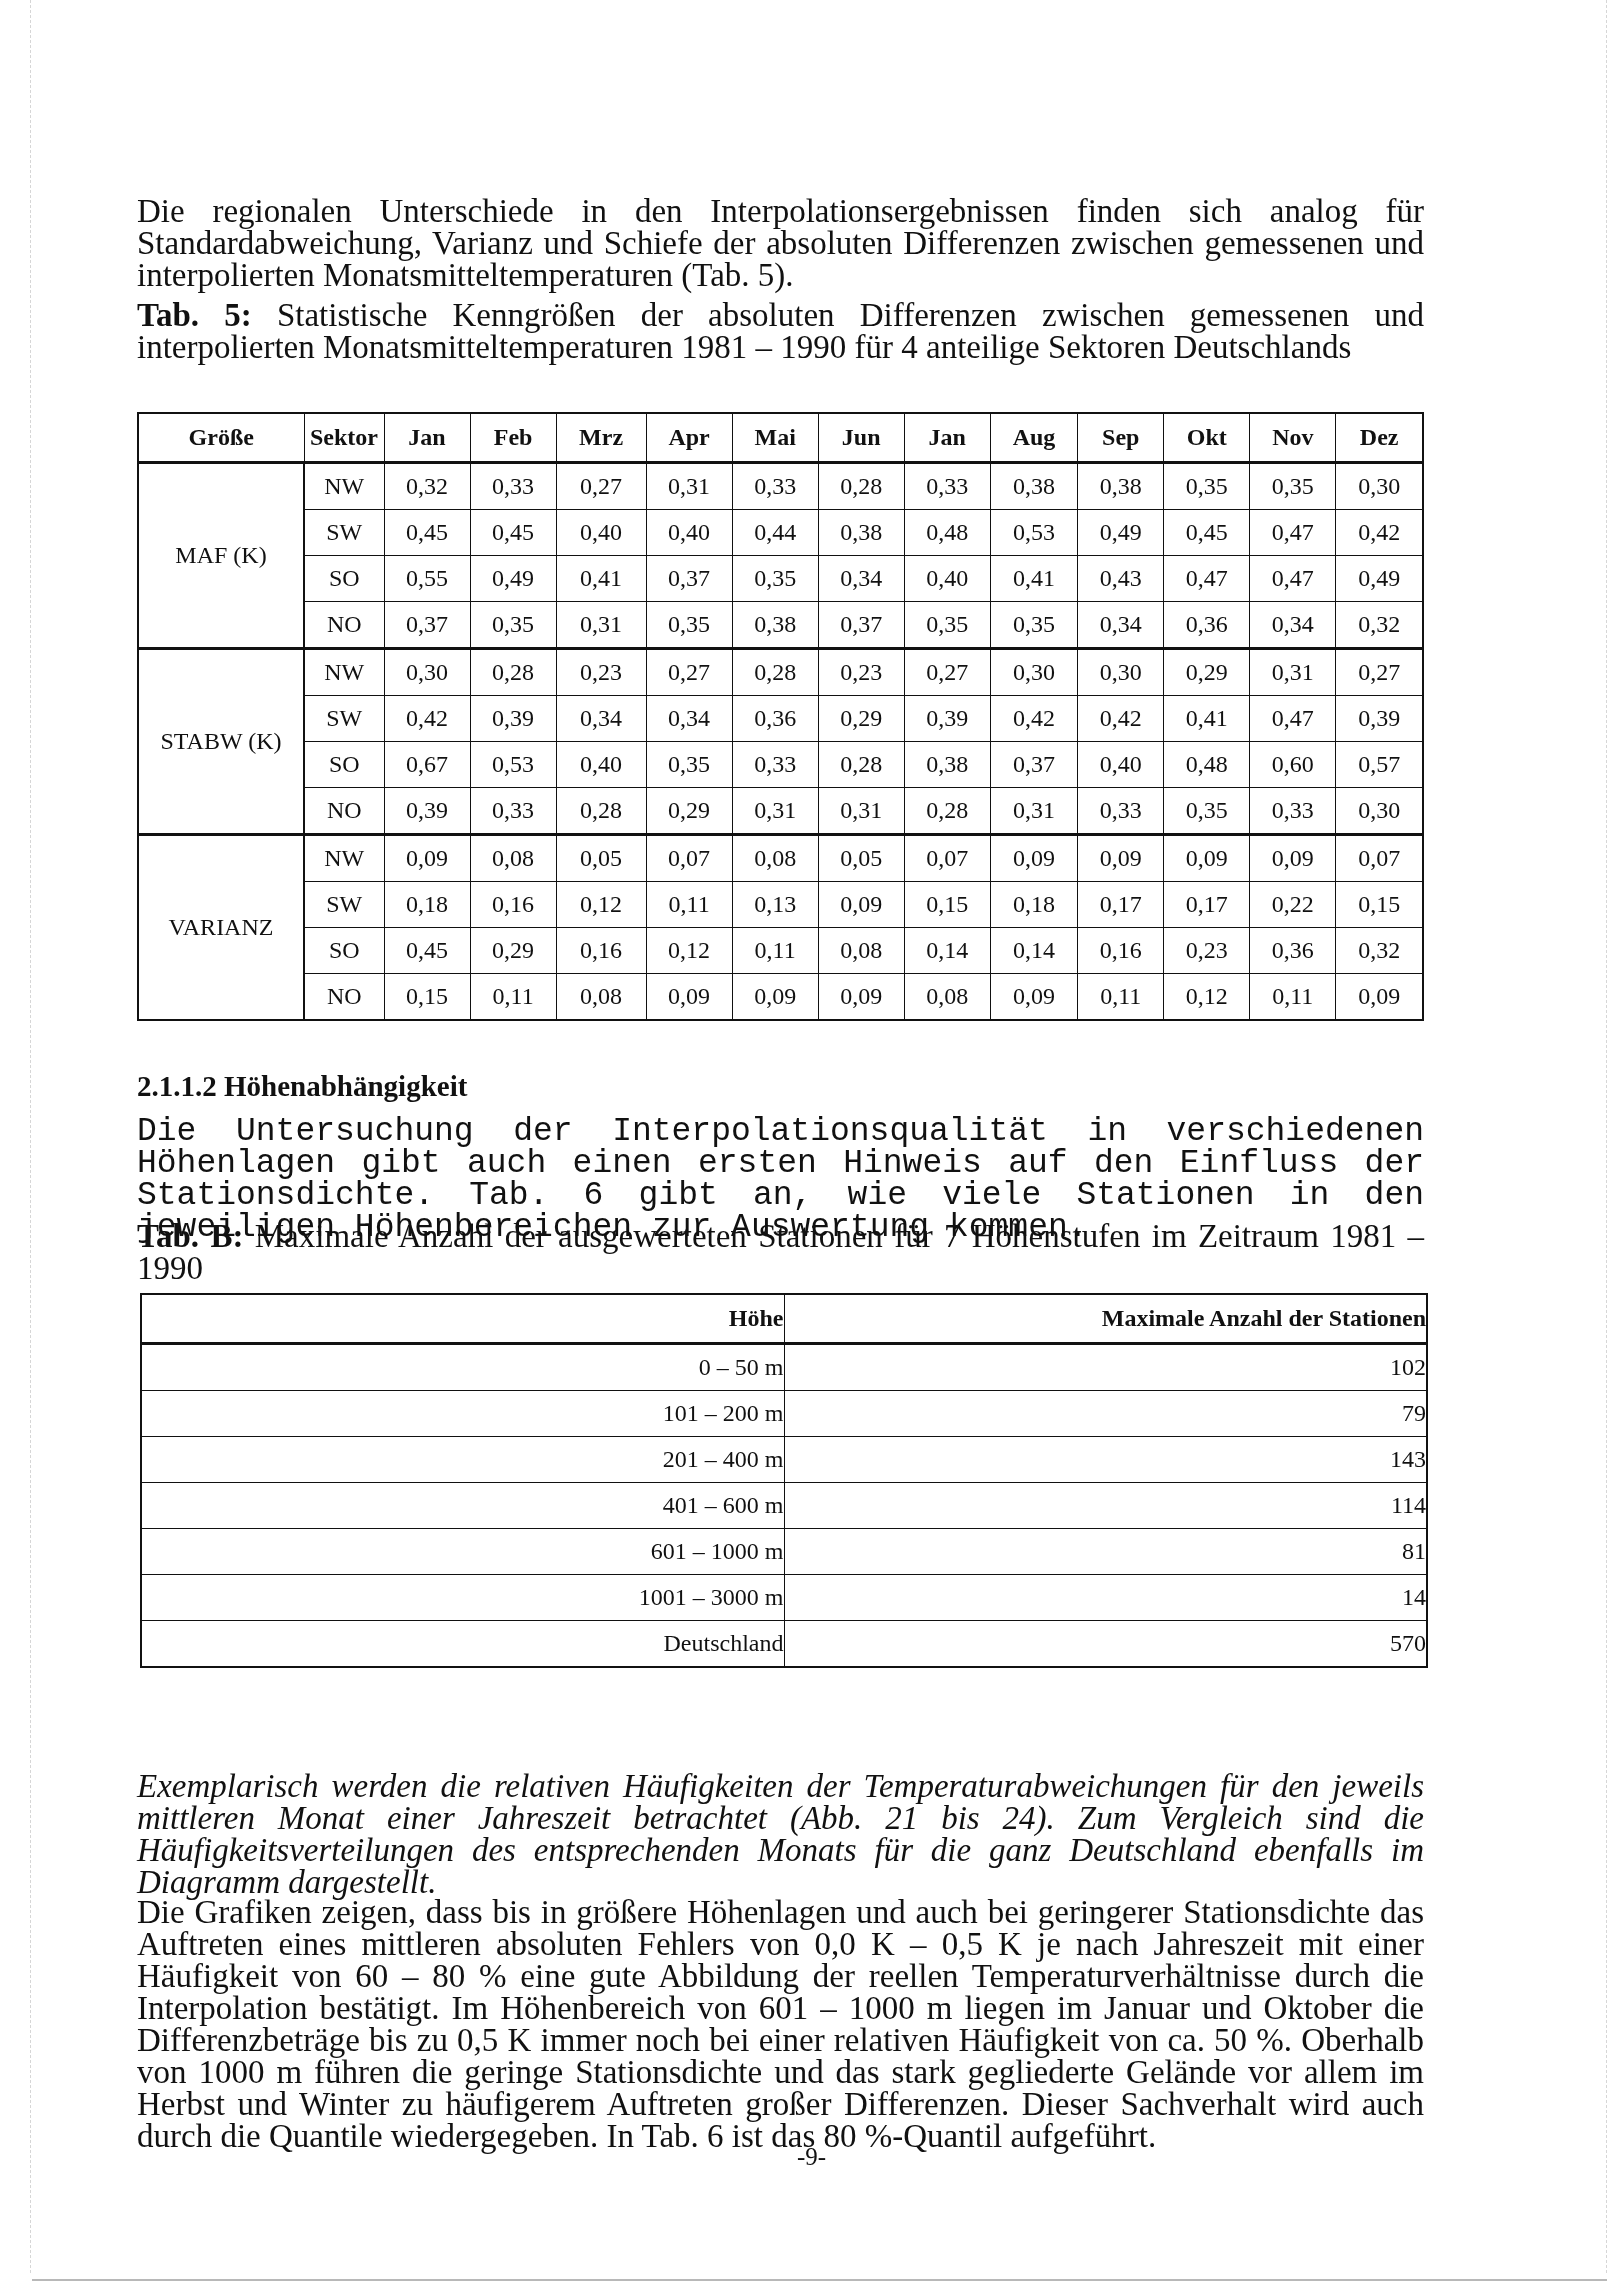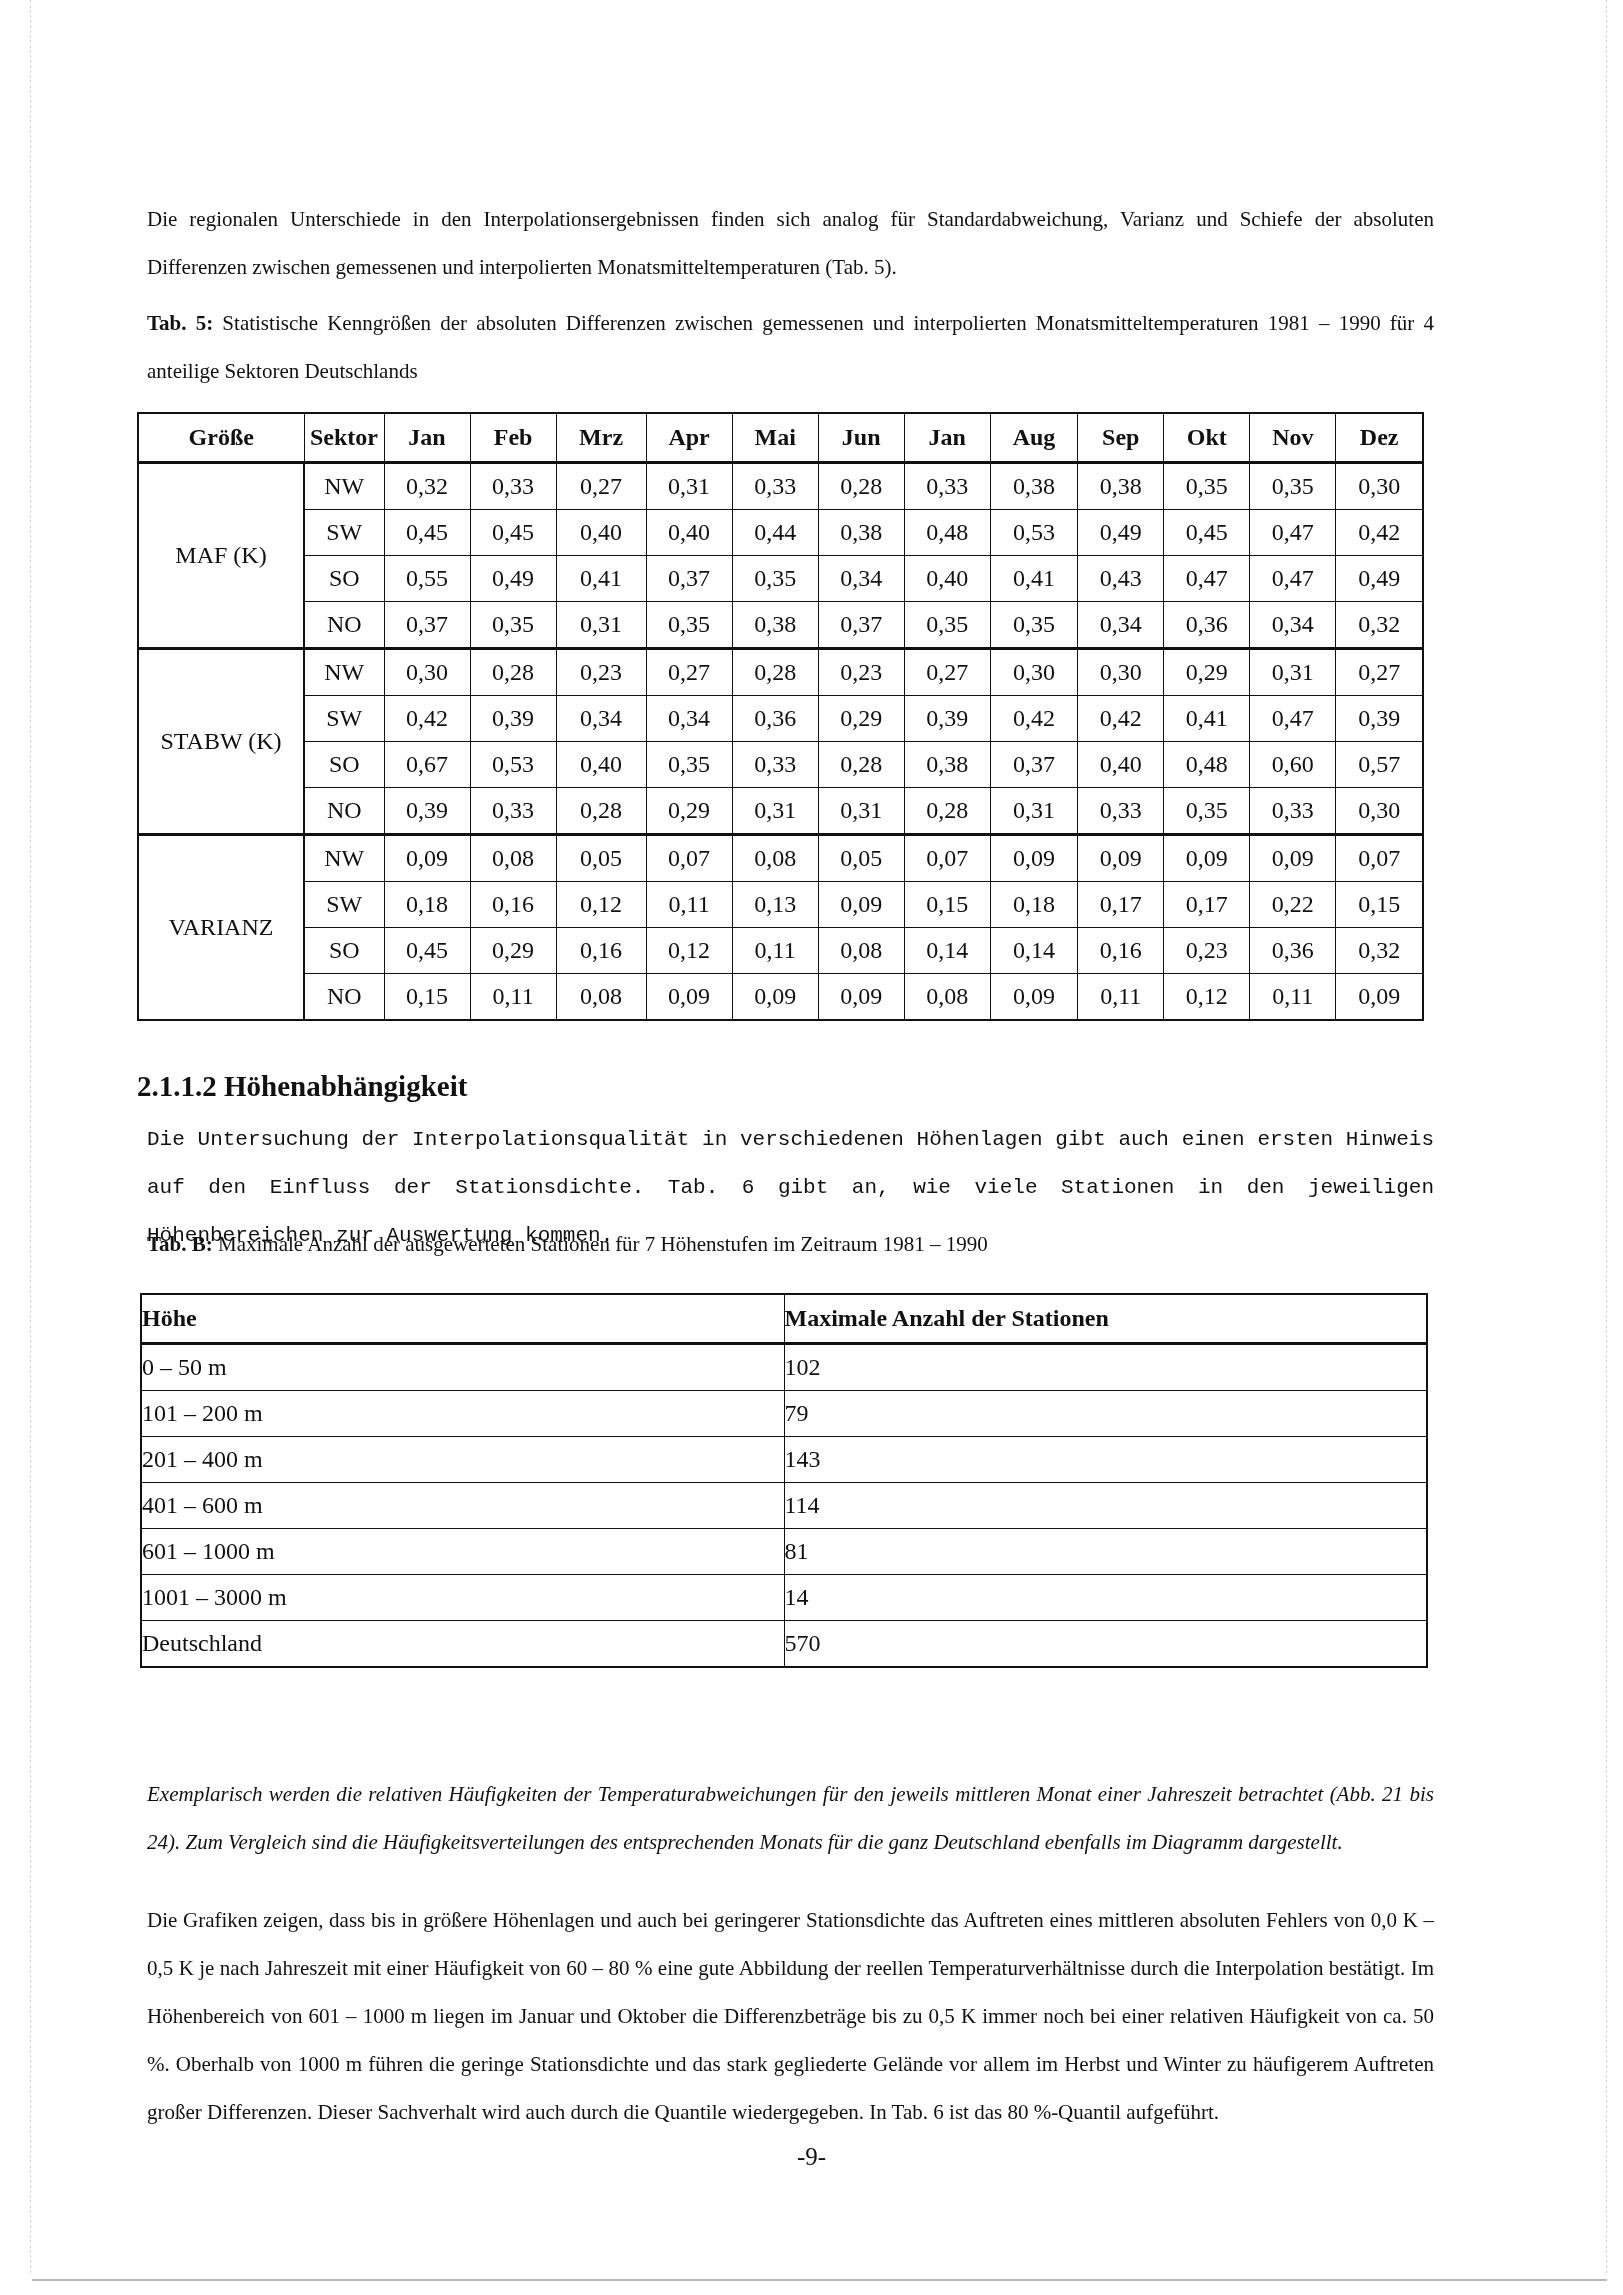--- a/index.html
+++ b/index.html
@@ -4,37 +4,37 @@
 <style>
   html, body { margin: 0; padding: 0; background: #ffffff; }
   body { width: 1623px; height: 2295px; position: relative; overflow: hidden;
          font-family: "Liberation Serif", "DejaVu Serif", serif; color: #111; }
   .edge-left { position: absolute; left: 30px; top: 0; width: 1.6px; height: 2273px;
                border-left: 1.6px dashed #bbb; opacity: .6; }
   .edge-right { position: absolute; left: 1606px; top: 0; width: 1.6px; height: 2273px;
                 border-left: 1.6px dashed #bbb; opacity: .6; }
   .edge-bottom { position: absolute; left: 32px; top: 2279px; width: 1575px; height: 2.4px;
                  background: #9a9a9a; opacity: .7; }
-  .block { position: absolute; left: 147px; width: 1287px; font-size: 21px; line-height: 48px;
+  .block { position: absolute; left: 137px; width: 1287px; font-size: 33px; line-height: 32px;
            text-align: justify; }
   .p1 { top: 195px; }
   .cap5 { top: 299px; }
   .bold { font-weight: bold; }
   table { border-collapse: collapse; position: absolute; }
   table.t5 { left: 137px; top: 412px; width: 1287px; font-size: 24px; border-radius: 30px; }
   table.t5 td, table.t5 th { border: 1.6px solid #111; text-align: center; padding: 0; height: 45px; }
   table.t5 th { font-weight: bold; height: 47px; }
   table.t5 { border: 2.4px solid #111; }
   table.t5 tr.grp-start td { border-top: 3.2px solid #111; }
   table.t5 td.grp { border-right: 2.4px solid #111; margin-top: 44px; }
   .h-sec { position: absolute; left: 137px; top: 1070px; font-size: 29px; font-weight: bold; }
   .p2 { top: 1116px; font-family: Liberation Mono, monospace; }
   .cap6 { top: 1220px; }
   table.t6 { left: 140px; top: 1293px; width: 1288px; font-size: 24px; border: 2.4px solid #111; }
-  table.t6 td, table.t6 th { border: 1.6px solid #111; text-align: left; height: 45px; padding: 0; }
+  table.t6 td, table.t6 th { border: 1.6px solid #111; text-align: right; height: 45px; padding: 0; }
   table.t6 th { font-weight: bold; height: 47px; border-bottom: 3.2px solid #111; }
   table.t6 col.c1 { width: 50%; }
   .p3 { top: 1770px; font-style: italic; }
   .p4 { top: 1896px; }
   .pagenum { position: absolute; left: 0; width: 1623px; top: 2143px; text-align: center;
              font-size: 25px; }
 </style>
 </head>
 <body>
 

